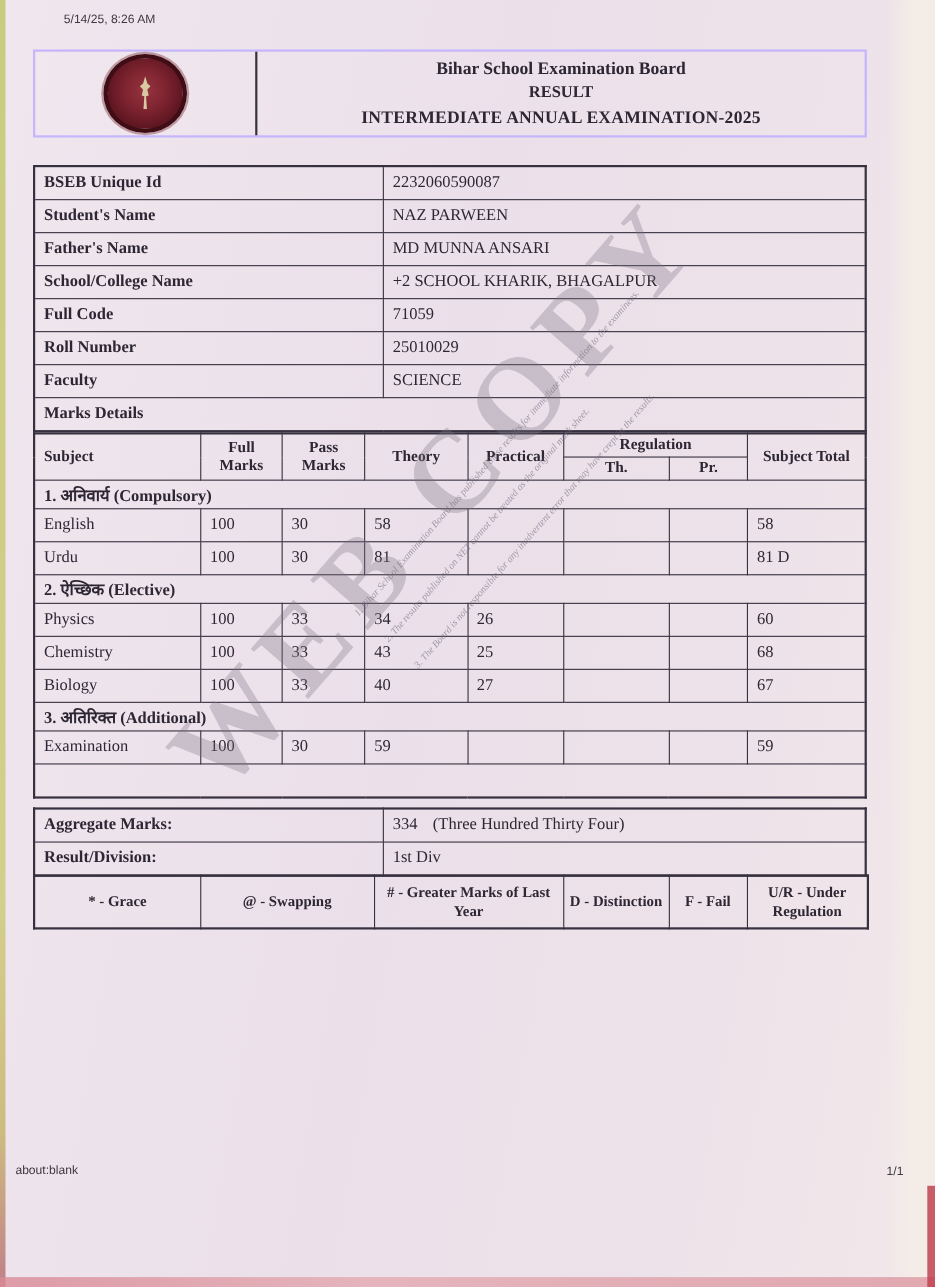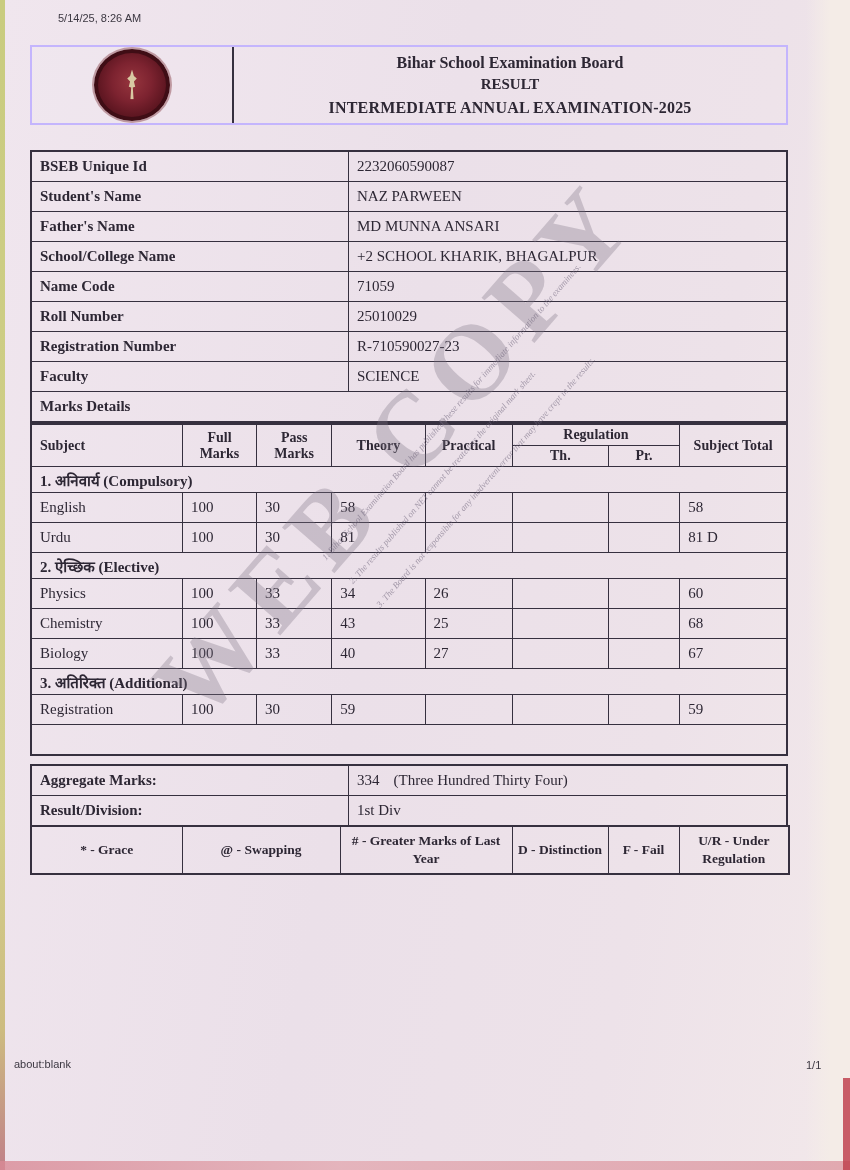--- a/index.html
+++ b/index.html
@@ -94,30 +94,26 @@
       </tr>
       <tr>
         <td class="lbl">Father's Name</td>
         <td class="val">MD MUNNA ANSARI</td>
       </tr>
       <tr>
         <td class="lbl">School/College Name</td>
         <td class="val">+2 SCHOOL KHARIK, BHAGALPUR</td>
       </tr>
       <tr>
-        <td class="lbl">Name Code</td>
+        <td class="lbl">Full Code</td>
         <td class="val">71059</td>
       </tr>
       <tr>
         <td class="lbl">Roll Number</td>
         <td class="val">25010029</td>
-      </tr>
-      <tr>
-        <td class="lbl">Registration Number</td>
-        <td class="val">R-710590027-23</td>
       </tr>
       <tr>
         <td class="lbl">Faculty</td>
         <td class="val">SCIENCE</td>
       </tr>
       <tr>
         <td class="lbl" colspan="2">Marks Details</td>
       </tr>
     </tbody>
   </table>
@@ -202,21 +198,21 @@
         <td class="cell-c">40</td>
         <td class="cell-c">27</td>
         <td class="cell-c"></td>
         <td class="cell-c"></td>
         <td class="cell-c">67</td>
       </tr>
       <tr class="section-row">
         <td colspan="8">3. अतिरिक्त (Additional)</td>
       </tr>
       <tr>
-        <td>Registration</td>
+        <td>Examination</td>
         <td class="cell-c">100</td>
         <td class="cell-c">30</td>
         <td class="cell-c">59</td>
         <td class="cell-c"></td>
         <td class="cell-c"></td>
         <td class="cell-c"></td>
         <td class="cell-c">59</td>
       </tr>
       <tr class="empty-row">
         <td colspan="8"></td>

